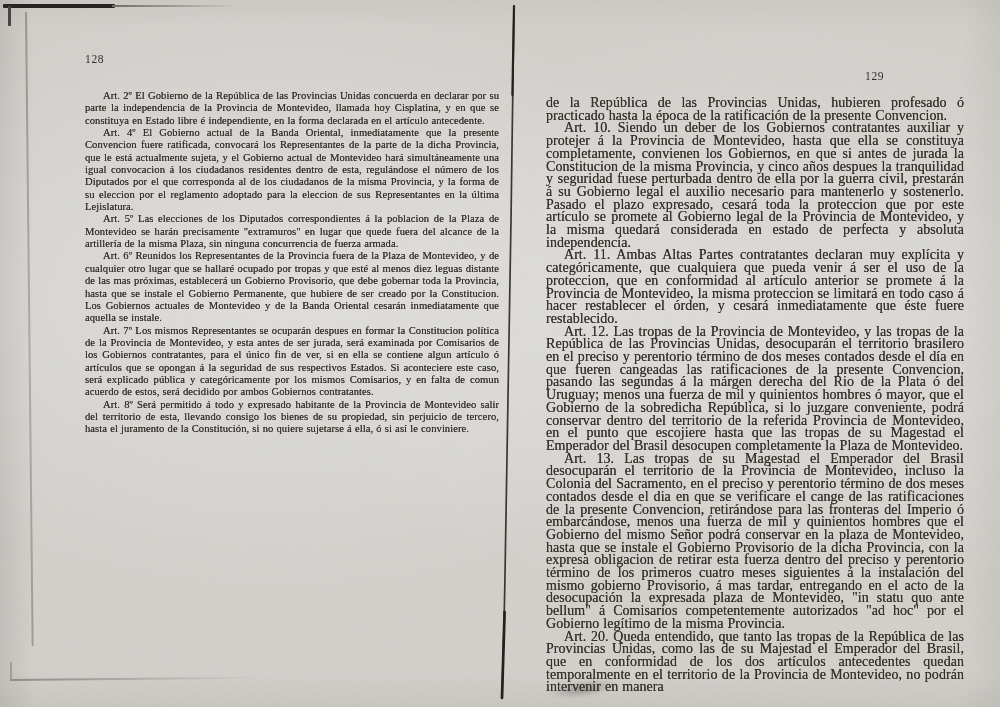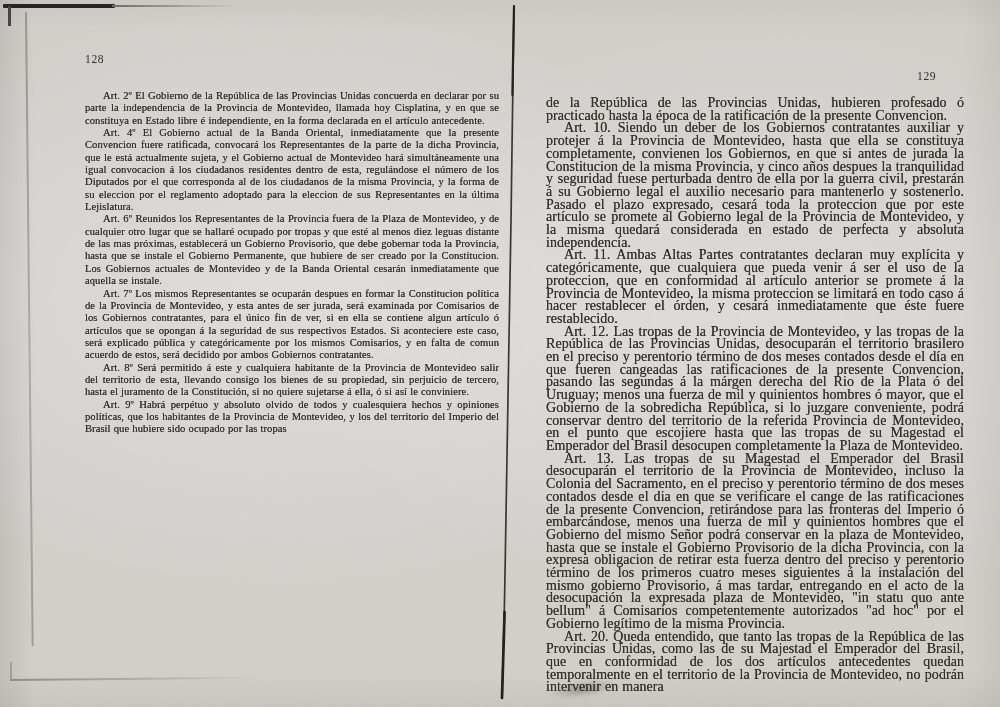--- a/index.html
+++ b/index.html
@@ -17,21 +17,21 @@
       linear-gradient(90deg, rgba(110,108,102,.16), rgba(110,108,102,0) 3.5%),
       linear-gradient(270deg, rgba(110,108,102,.10), rgba(110,108,102,0) 4%),
       linear-gradient(0deg, rgba(110,108,102,.10), rgba(110,108,102,0) 5%),
       linear-gradient(180deg, rgba(110,108,102,.07), rgba(110,108,102,0) 4%);
   }
   .page-number{
     position:absolute;color:#2f2d28;font-size:11.6px;letter-spacing:.6px;
     filter:blur(.22px);
   }
   .pn-left{left:85px;top:53px;}
-  .pn-right{left:917px;top:70px;}
+  .pn-right{left:865px;top:70px;}
   .page-body{
     position:absolute;text-align:justify;color:#322f29;
     filter:blur(.24px);text-shadow:0 0 .35px rgba(45,42,36,.85);
     word-spacing:.45px;letter-spacing:.05px;
   }
   .page-left-body{left:85px;top:90px;width:414px;font-size:10.6px;line-height:12.35px;}
   .page-right-body{left:546px;top:97px;width:418px;font-size:14px;line-height:12.7px;}
   .page-body p{margin:0;}
   .page-body p.art{text-indent:18px;}
   
@@ -71,24 +71,24 @@
     <path d="M514,6 C512,180 508,400 505.5,545 C504.5,615 503,665 502,697" fill="none" stroke="#38352f" stroke-width="1.7" stroke-linecap="round"></path>
     <path d="M514,6 C513.3,40 512.8,70 512.4,95" fill="none" stroke="#221f1b" stroke-width="2.2" stroke-linecap="round"></path>
     <path d="M504.6,612 C503.8,645 502.6,675 502,698" fill="none" stroke="#211e1a" stroke-width="2.7" stroke-linecap="round"></path>
   </svg>
 
   <div class="page page-left">
     <div class="page-number pn-left">128</div>
     <div class="page-body page-left-body">
       <p class="art">Art. 2º El Gobierno de la República de las Provincias Unidas concuerda en declarar por su parte la independencia de la Provincia de Montevideo, llamada hoy Cisplatina, y en que se constituya en Estado libre é independiente, en la forma declarada en el artículo antecedente.</p>
       <p class="art">Art. 4º El Gobierno actual de la Banda Oriental, inmediatamente que la presente Convencion fuere ratificada, convocará los Representantes de la parte de la dicha Provincia, que le está actualmente sujeta, y el Gobierno actual de Montevideo hará simultáneamente una igual convocacion á los ciudadanos residentes dentro de esta, regulándose el número de los Diputados por el que corresponda al de los ciudadanos de la misma Provincia, y la forma de su eleccion por el reglamento adoptado para la eleccion de sus Representantes en la última Lejislatura.</p>
+      <p class="art">Art. 5º Las elecciones de los Diputados correspondientes á la poblacion de la Plaza de Montevideo se harán precisamente "extramuros" en lugar que quede fuera del alcance de la artillería de la misma Plaza, sin ninguna concurrencia de fuerza armada.</p>
       <p class="art">Art. 6º Reunidos los Representantes de la Provincia fuera de la Plaza de Montevideo, y de cualquier otro lugar que se hallaré ocupado por tropas y que esté al menos diez leguas distante de las mas próximas, establecerá un Gobierno Provisorio, que debe gobernar toda la Provincia, hasta que se instale el Gobierno Permanente, que hubiere de ser creado por la Constitucion. Los Gobiernos actuales de Montevideo y de la Banda Oriental cesarán inmediatamente que aquella se instale.</p>
       <p class="art">Art. 7º Los mismos Representantes se ocuparán despues en formar la Constitucion política de la Provincia de Montevideo, y esta antes de ser jurada, será examinada por Comisarios de los Gobiernos contratantes, para el único fin de ver, si en ella se contiene algun artículo ó artículos que se opongan á la seguridad de sus respectivos Estados. Si aconteciere este caso, será explicado pública y categóricamente por los mismos Comisarios, y en falta de comun acuerdo de estos, será decidido por ambos Gobiernos contratantes.</p>
-      <p class="art">Art. 8º Será permitido á este y cualquiera habitante de la Provincia de Montevideo salir del territorio de esta, llevando consigo los bienes de su propiedad, sin perjuicio de tercero, hasta el juramento de la Constitución, si no quiere sujetarse á ella, ó si así le conviniere.</p>
-      <p class="art">Art. 9º Habrá perpétuo y absoluto olvido de todos y cualesquiera hechos y opiniones políticas, que los habitantes de la Provincia de Montevideo, y los del territorio del Imperio del Brasil que hubiere sido ocupado por las tropas</p>
+      <p class="art">Art. 8º Será permitido á todo y expresado habitante de la Provincia de Montevideo salir del territorio de esta, llevando consigo los bienes de su propiedad, sin perjuicio de tercero, hasta el juramento de la Constitución, si no quiere sujetarse á ella, ó si así le conviniere.</p>
     </div>
   </div>
 
   <div class="page page-right">
     <div class="page-number pn-right">129</div>
     <div class="page-body page-right-body">
       <p class="cont">de la República de las Provincias Unidas, hubieren profesado ó practicado hasta la época de la ratificación de la presente Convencion.</p>
       <p class="art">Art. 10. Siendo un deber de los Gobiernos contratantes auxiliar y protejer á la Provincia de Montevideo, hasta que ella se constituya completamente, convienen los Gobiernos, en que si antes de jurada la Constitucion de la misma Provincia, y cinco años despues la tranquilidad y seguridad fuese perturbada dentro de ella por la guerra civil, prestarán á su Gobierno legal el auxilio necesario para mantenerlo y sostenerlo. Pasado el plazo expresado, cesará toda la proteccion que por este artículo se promete al Gobierno legal de la Provincia de Montevideo, y la misma quedará considerada en estado de perfecta y absoluta independencia.</p>
       <p class="art">Art. 11. Ambas Altas Partes contratantes declaran muy explícita y categóricamente, que cualquiera que pueda venir á ser el uso de la proteccion, que en conformidad al artículo anterior se promete á la Provincia de Montevideo, la misma proteccion se limitará en todo caso á hacer restablecer el órden, y cesará inmediatamente que éste fuere restablecido.</p>
       <p class="art">Art. 12. Las tropas de la Provincia de Montevideo, y las tropas de la República de las Provincias Unidas, desocuparán el territorio brasilero en el preciso y perentorio término de dos meses contados desde el día en que fueren cangeadas las ratificaciones de la presente Convencion, pasando las segundas á la márgen derecha del Rio de la Plata ó del Uruguay; menos una fuerza de mil y quinientos hombres ó mayor, que el Gobierno de la sobredicha República, si lo juzgare conveniente, podrá conservar dentro del territorio de la referida Provincia de Montevideo, en el punto que escojiere hasta que las tropas de su Magestad el Emperador del Brasil desocupen completamente la Plaza de Montevideo.</p>

